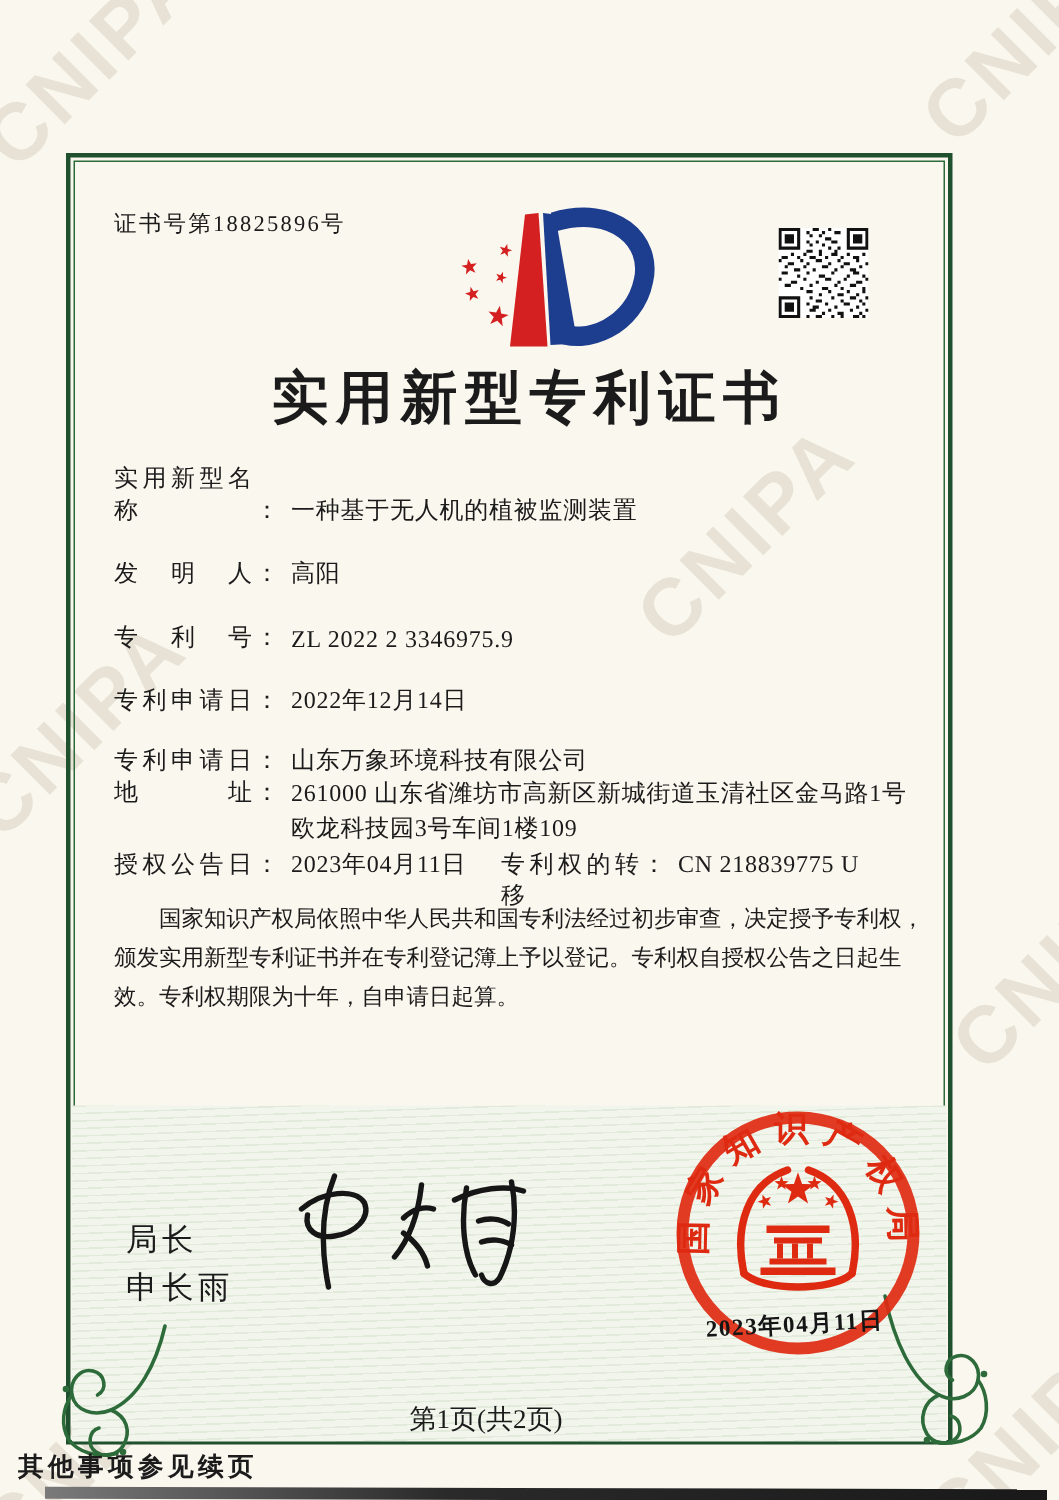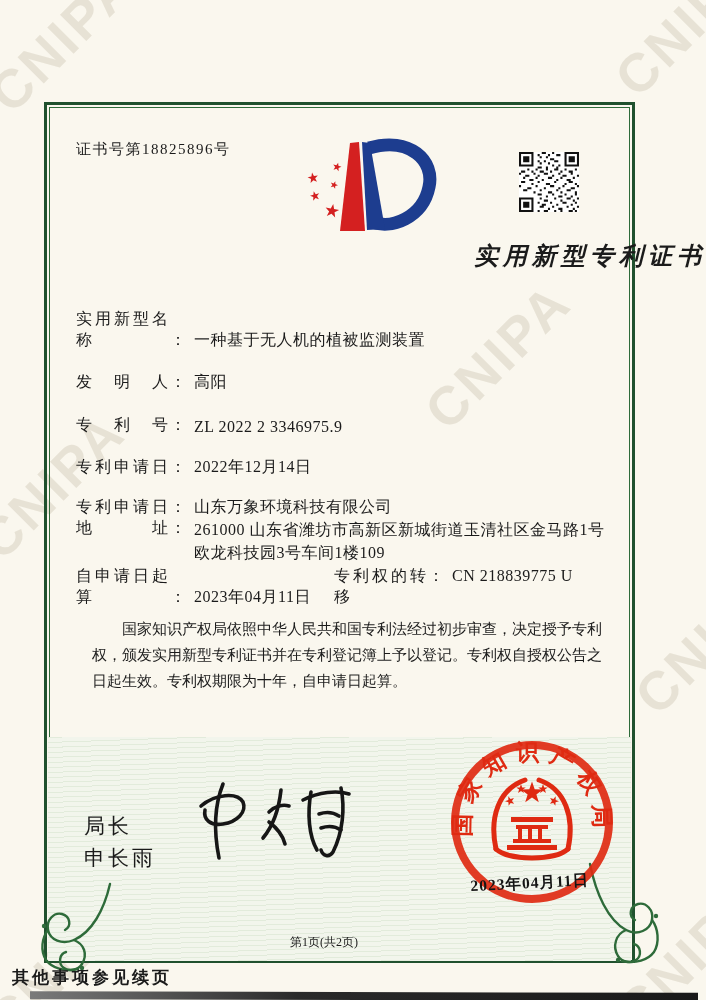--- a/index.html
+++ b/index.html
@@ -25,42 +25,42 @@
   .frame-inner{position:absolute;inset:2px;border:1px solid #2e6b3a}
   
   .band{
     position:absolute;left:48px;top:737px;width:583px;height:224px;z-index:1;
     background:repeating-linear-gradient(178deg,#e2ebdb 0px,#e2ebdb 1px,#f2f5ec 1px,#f2f5ec 5px);
   }
   .certno{left:76px;top:140px;font-size:15px;letter-spacing:1.5px;z-index:2}
   .logo{left:286px;top:134px;z-index:2}
   .qr{left:519px;top:152px;z-index:2}
   .title{
-    left:0;right:0;top:240px;text-align:right;z-index:2;
-    font-size:24px;font-weight:700;letter-spacing:5px;font-style:italic;
+    left:0;right:0;top:240px;text-align:center;z-index:2;
+    font-size:38px;font-weight:700;letter-spacing:5px;
   }
   .fields{left:76px;top:309px;width:552px;font-size:16px;z-index:2}
   .frow{display:flex;align-items:flex-end}
   .h42{height:42px}.h43{height:43px}.h40{height:40px}.h48{height:48px}
   .flabel{
     display:inline-block;width:92px;flex:0 0 92px;
     text-align:justify;text-align-last:justify;
   }
   .fcolon{margin:0 8px 0 2px}
   .fvalue{letter-spacing:.5px}
   .addr{align-items:flex-start}
   .addr .fvalue{white-space:pre-line;line-height:23px}
   .grant{position:relative}
   .grant2{position:absolute;left:258px;top:0;display:flex;align-items:baseline}
   .paras{left:76px;top:600px;width:553px;font-size:15px;line-height:1.74;z-index:2}
-  .paras p{margin:16px;text-indent:2em}
+  .paras p{margin:0;text-indent:2em}
   .director{left:84px;top:810px;font-size:21px;line-height:32px;letter-spacing:3px;z-index:3}
   .sig{left:185px;top:778px;z-index:3}
   .seal{left:447px;top:737px;z-index:3}
-  .pageno{left:44px;top:934px;width:560px;text-align:center;font-size:12px;z-index:2}
+  .pageno{left:44px;top:934px;width:560px;text-align:center;font-size:18px;z-index:2}
   .note{left:12px;right:0;top:966px;text-align:left;font-size:17px;font-weight:700;letter-spacing:3px;z-index:2}
   .scanbar{
     position:absolute;left:30px;right:8px;bottom:0;height:8px;z-index:4;
     background:linear-gradient(90deg,#7a7a7a 0%,#2a2a2a 40%,#191919 100%);
     transform:rotate(.15deg);
   }
   .flourish{position:absolute;z-index:2}
 </style>
 </head>
 <body>
@@ -168,21 +168,21 @@
       <span class="fcolon">：</span>
     <span class="fvalue">山东万象环境科技有限公司</span>
   </div>
   <div class="frow h48 addr">
     <span class="flabel">地址</span>
       <span class="fcolon">：</span>
     <span class="fvalue">261000 山东省潍坊市高新区新城街道玉清社区金马路1号
 欧龙科技园3号车间1楼109</span>
   </div>
   <div class="frow grant">
-    <span class="flabel">自申请日起算</span>
+    <span class="flabel">授权公告日</span>
       <span class="fcolon">：</span>
     <span class="fvalue">2023年04月11日</span>
     <span class="grant2">
       <span class="flabel">专利权的转移</span>
         <span class="fcolon">：</span>
       <span class="fvalue">CN 218839775 U</span>
     </span>
   </div>
 </div>
 

